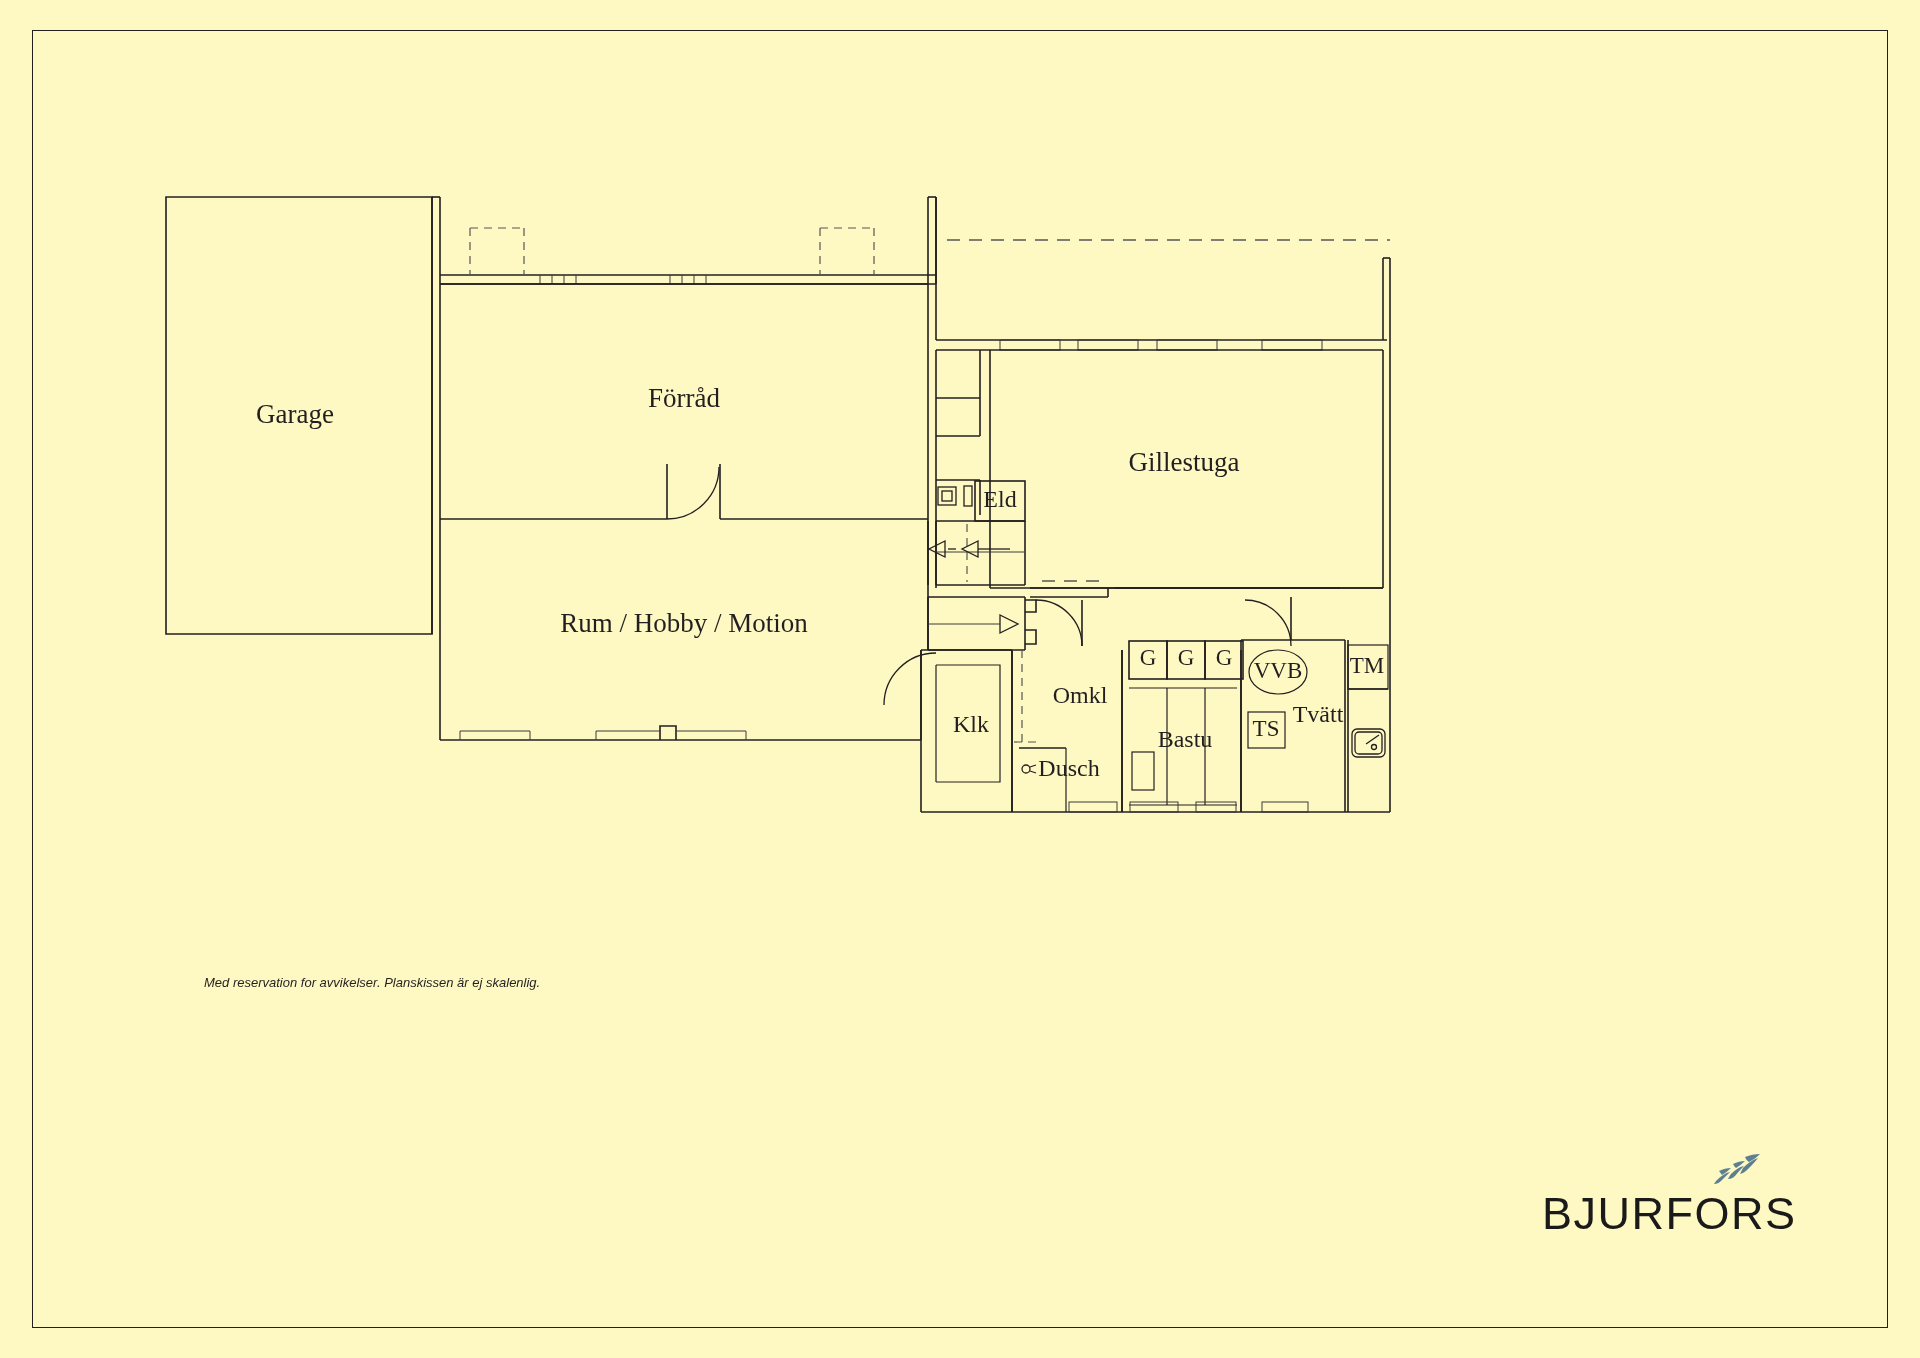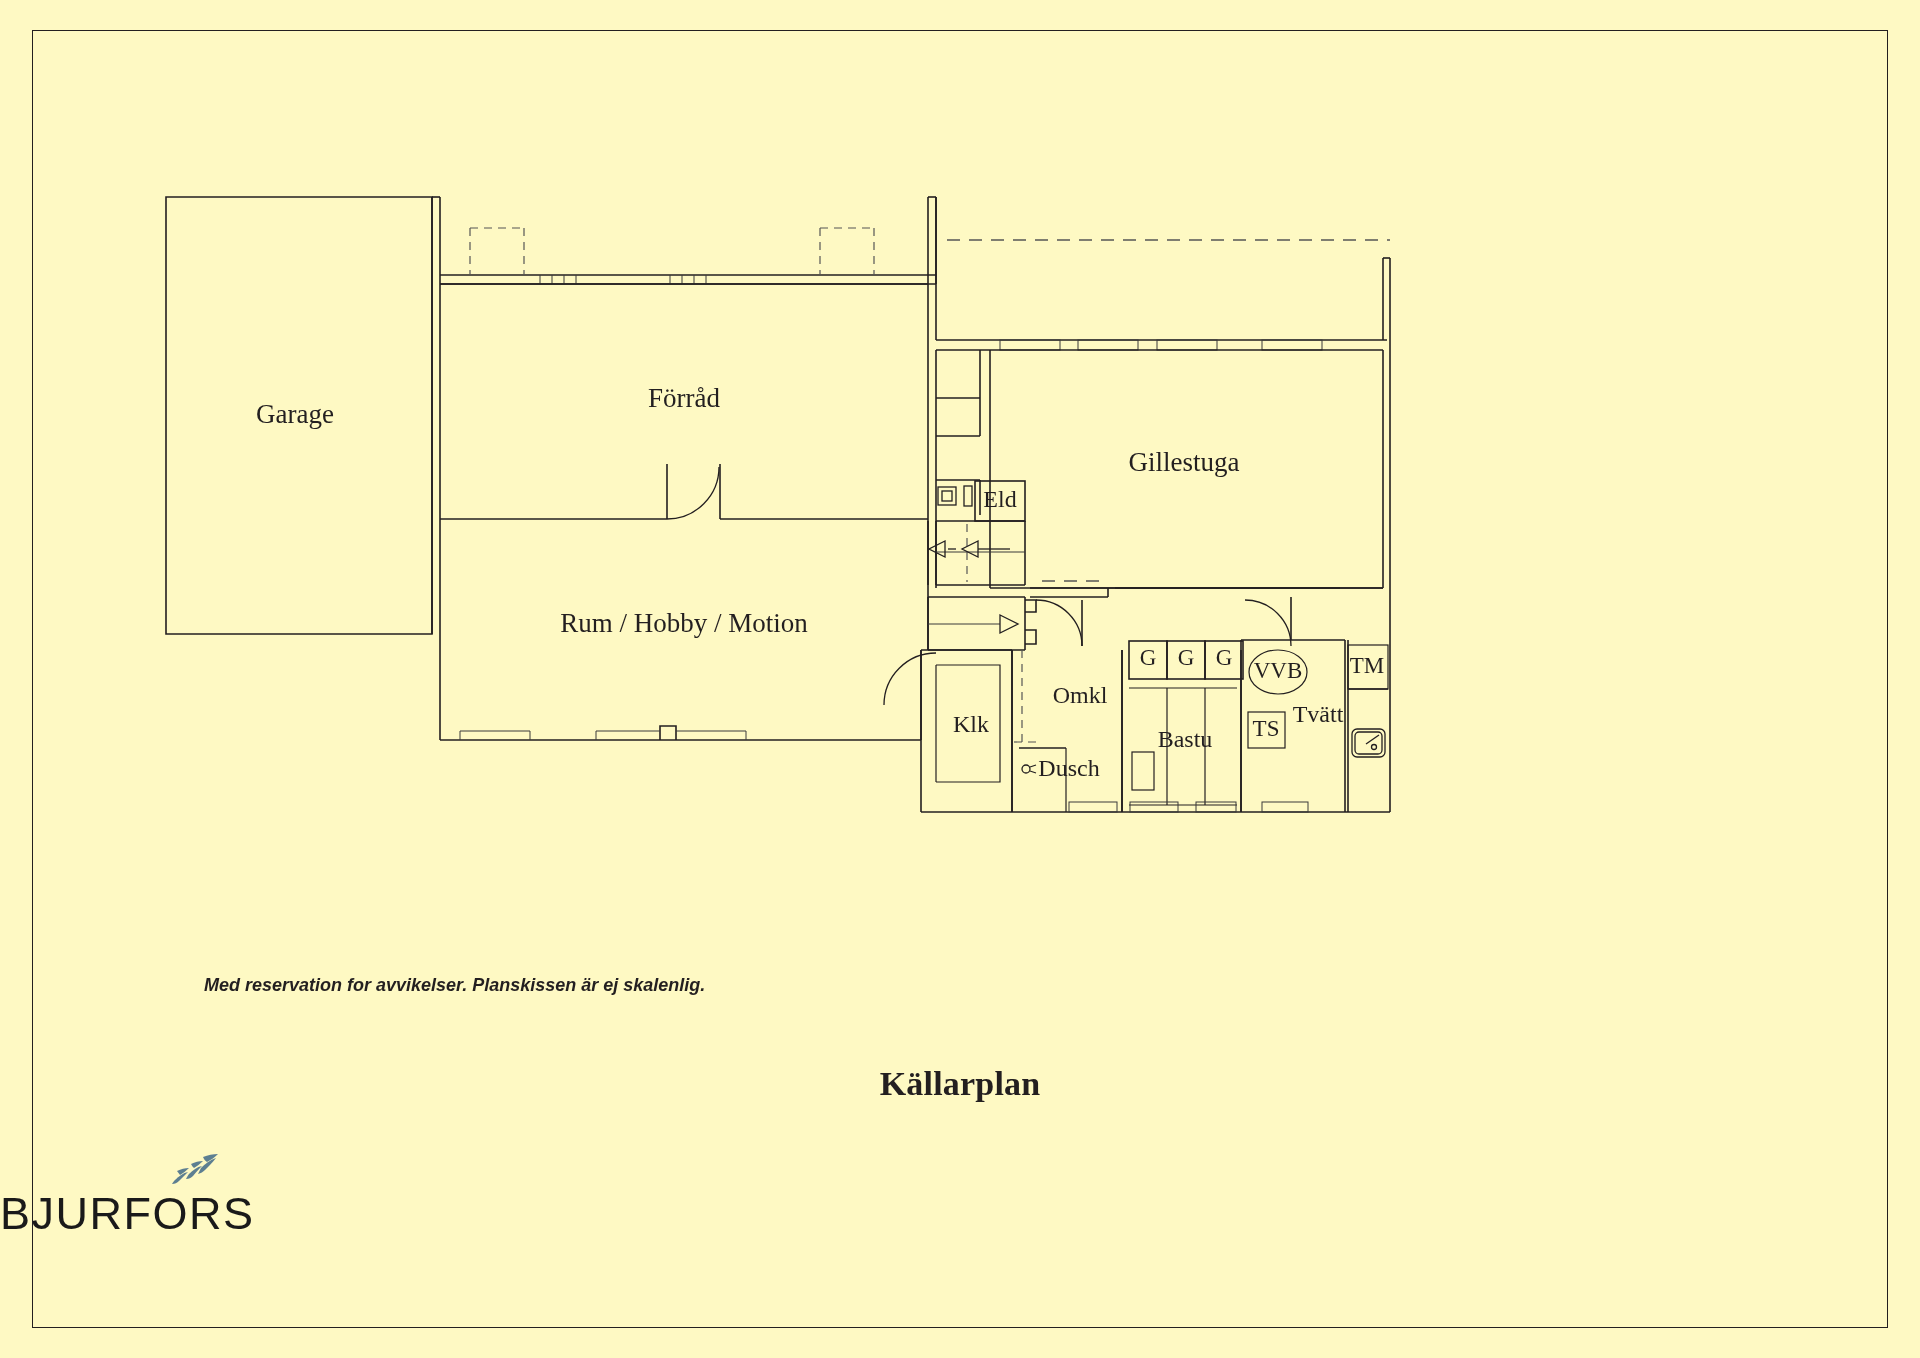--- a/index.html
+++ b/index.html
@@ -107,32 +107,31 @@
     color: #231f20;
     letter-spacing: 0.2px;
     margin: 0;
   }
   #disclaimer {
     position: absolute;
     left: 204px;
     top: 975px;
     font-family: "Liberation Sans", sans-serif;
     font-style: italic;
-    font-size: 18px;
+    font-size: 13px;
     color: #231f20;
     white-space: nowrap;
-    font-weight: bold;
   }
   #logo-wrap {
     position: absolute;
     left: 0;
     top: 1140px;
     width: 1792px;
     display: flex;
-    justify-content: flex-start;
+    justify-content: flex-end;
     align-items: flex-end;
   }
   #logo-inner {
     position: relative;
     width: 250px;
     height: 96px;
   }
   #logo-text {
     position: absolute;
     left: 0;
@@ -398,23 +397,20 @@
     <text class="room-label lbl-sm" x="1266" y="731">TS</text>
     <text class="room-label lbl-sm" x="1367" y="668">TM</text>
     <text class="room-label lbl-sm" x="1148" y="660">G</text>
     <text class="room-label lbl-sm" x="1186" y="660">G</text>
     <text class="room-label lbl-sm" x="1224" y="660">G</text>
 
   </svg>
 
   <div id="disclaimer">Med reservation for avvikelser. Planskissen är ej skalenlig.</div>
 
-  <div id="title-block">
-    <div id="plan-title">Källarplan</div>
-  </div>
 
   <div id="logo-wrap">
     <div id="logo-inner">
       <svg id="logo-birds" viewBox="0 0 80 46">
         <g fill="#5d7f91">
           <path d="M44 34 C48 30, 52 27, 57 26 C54 29, 51 32, 48 36 C46 38, 44 39, 41 39 C42 37, 43 35, 44 34 Z"></path>
           <path d="M46 24 C50 22, 54 21, 58 21 C55 24, 52 26, 49 28 C48 27, 47 26, 46 24 Z"></path>
           <path d="M56 28 C60 24, 65 20, 71 18 C68 22, 64 26, 60 30 C58 32, 56 33, 53 34 C54 32, 55 30, 56 28 Z"></path>
           <path d="M58 17 C63 15, 68 14, 73 14 C70 17, 66 20, 62 22 C60 21, 59 19, 58 17 Z"></path>
           <path d="M30 40 C34 36, 38 33, 43 32 C40 35, 37 38, 34 41 C32 43, 30 44, 27 44 C28 42, 29 41, 30 40 Z"></path>

